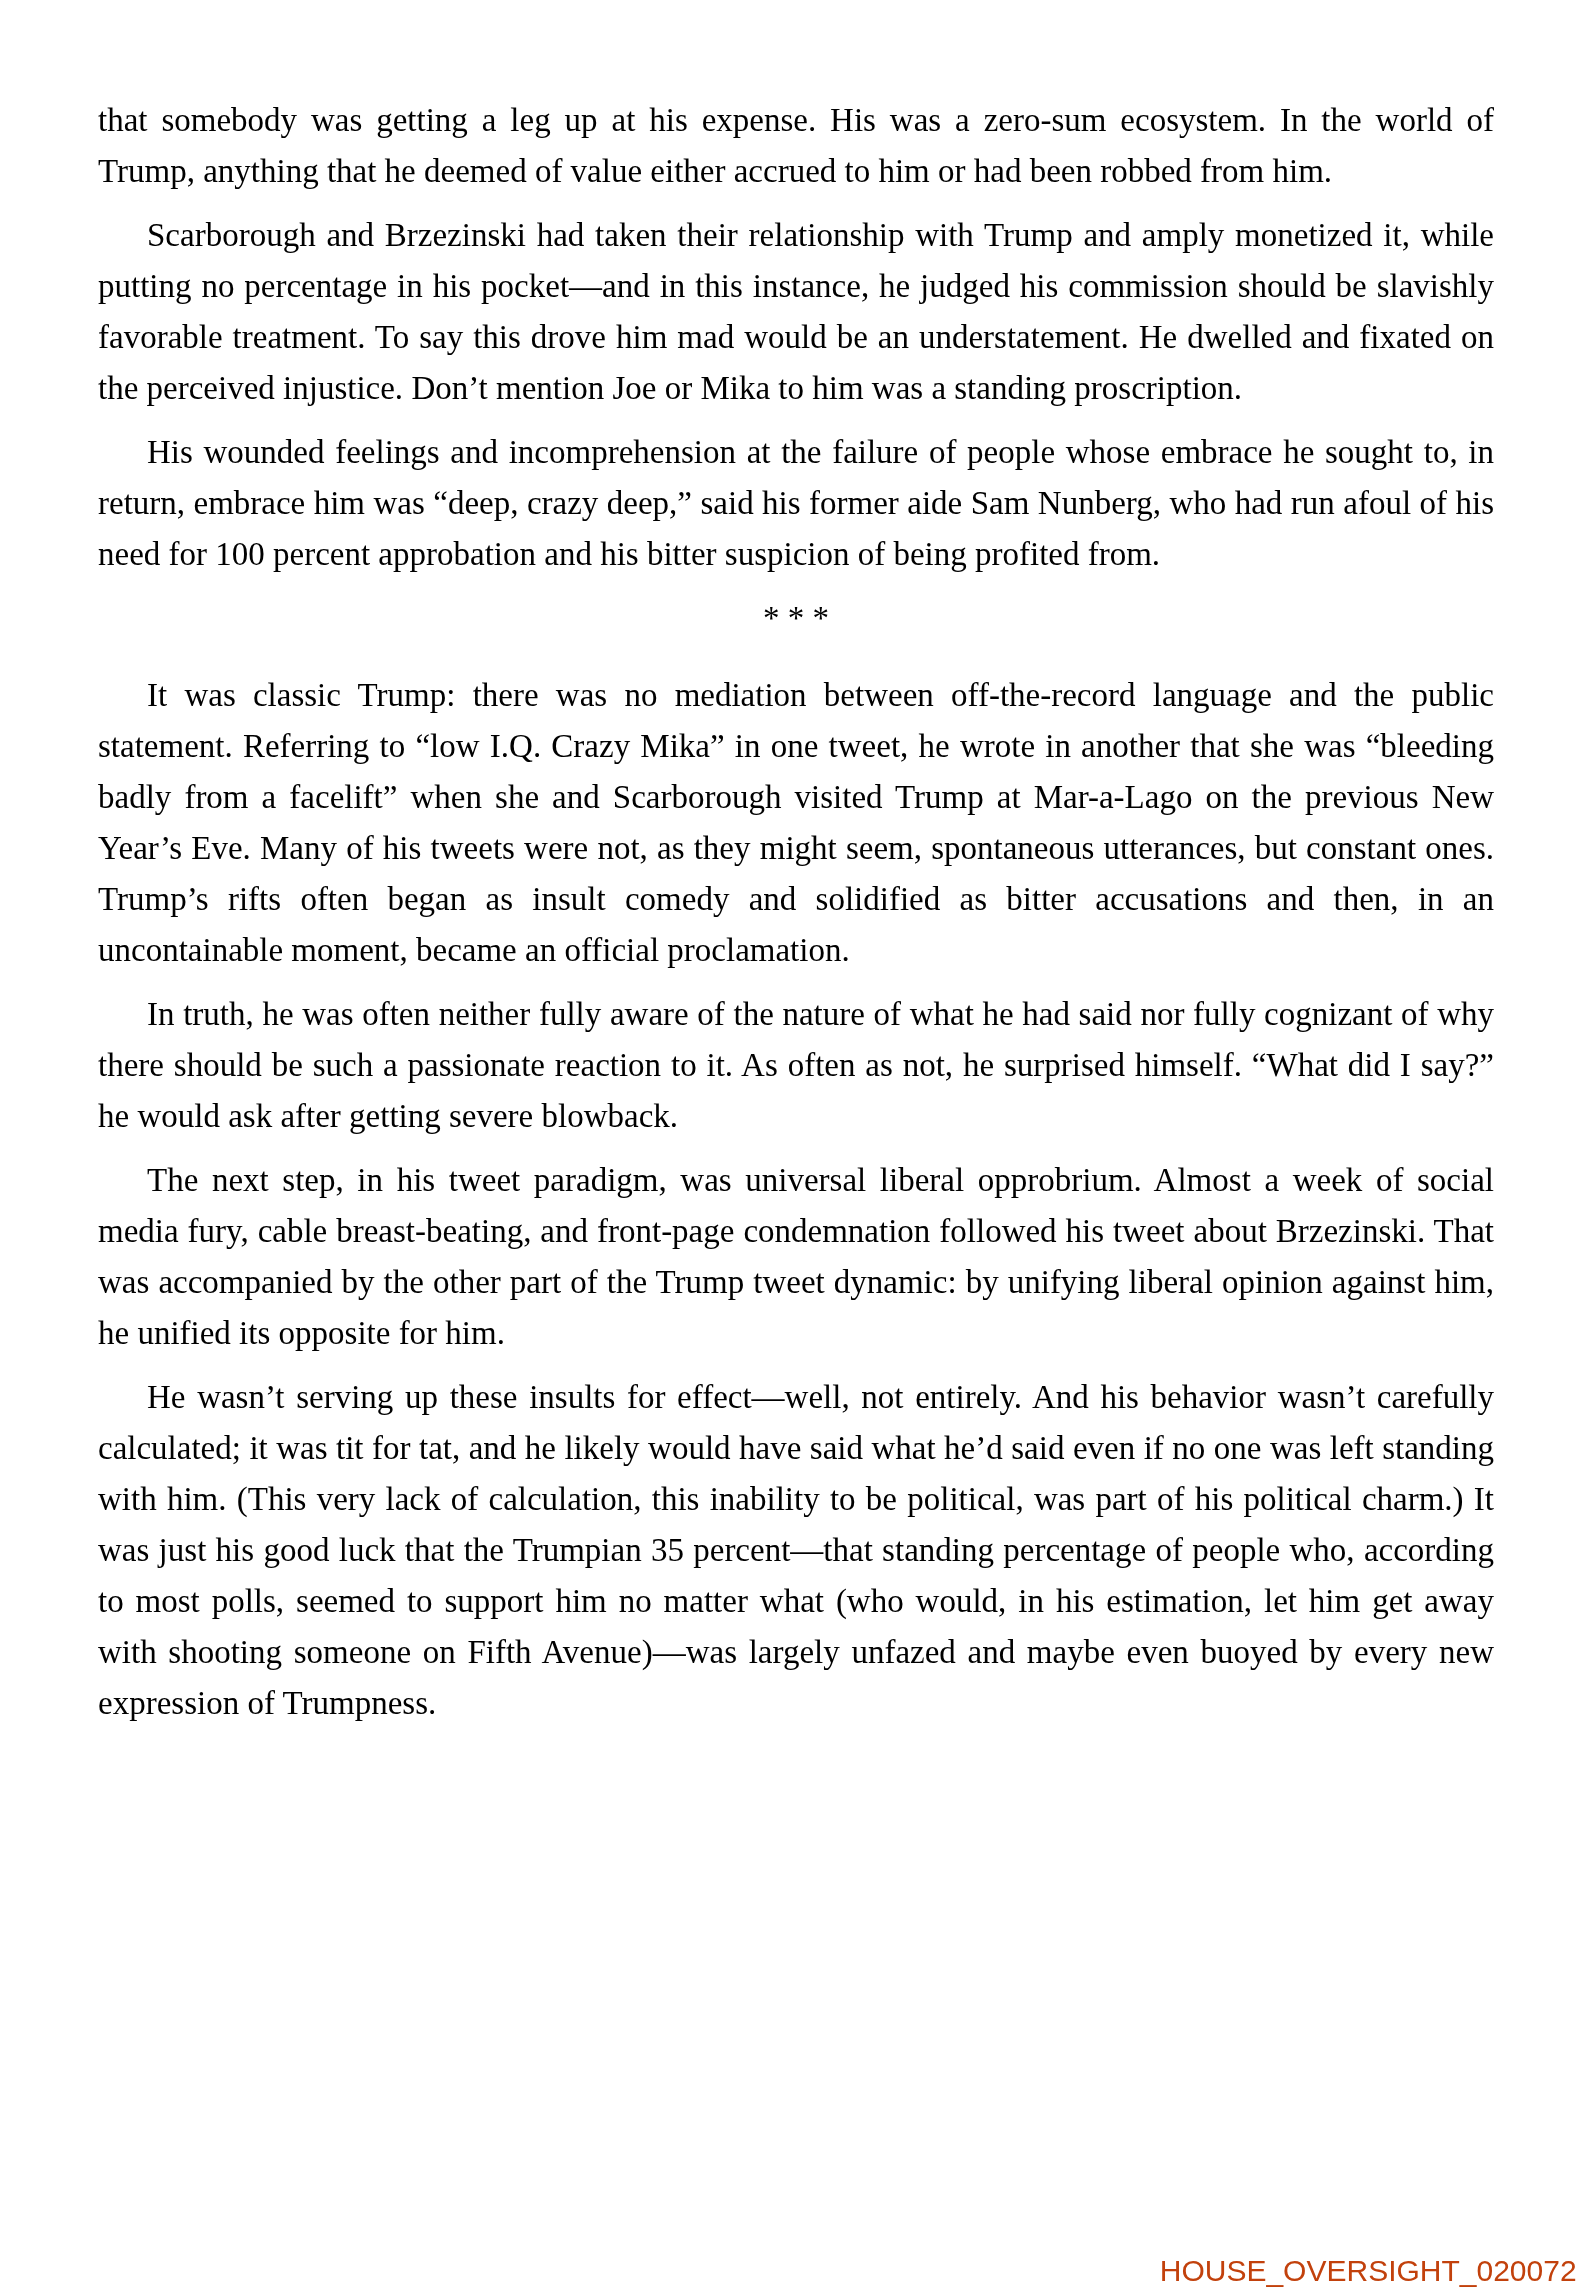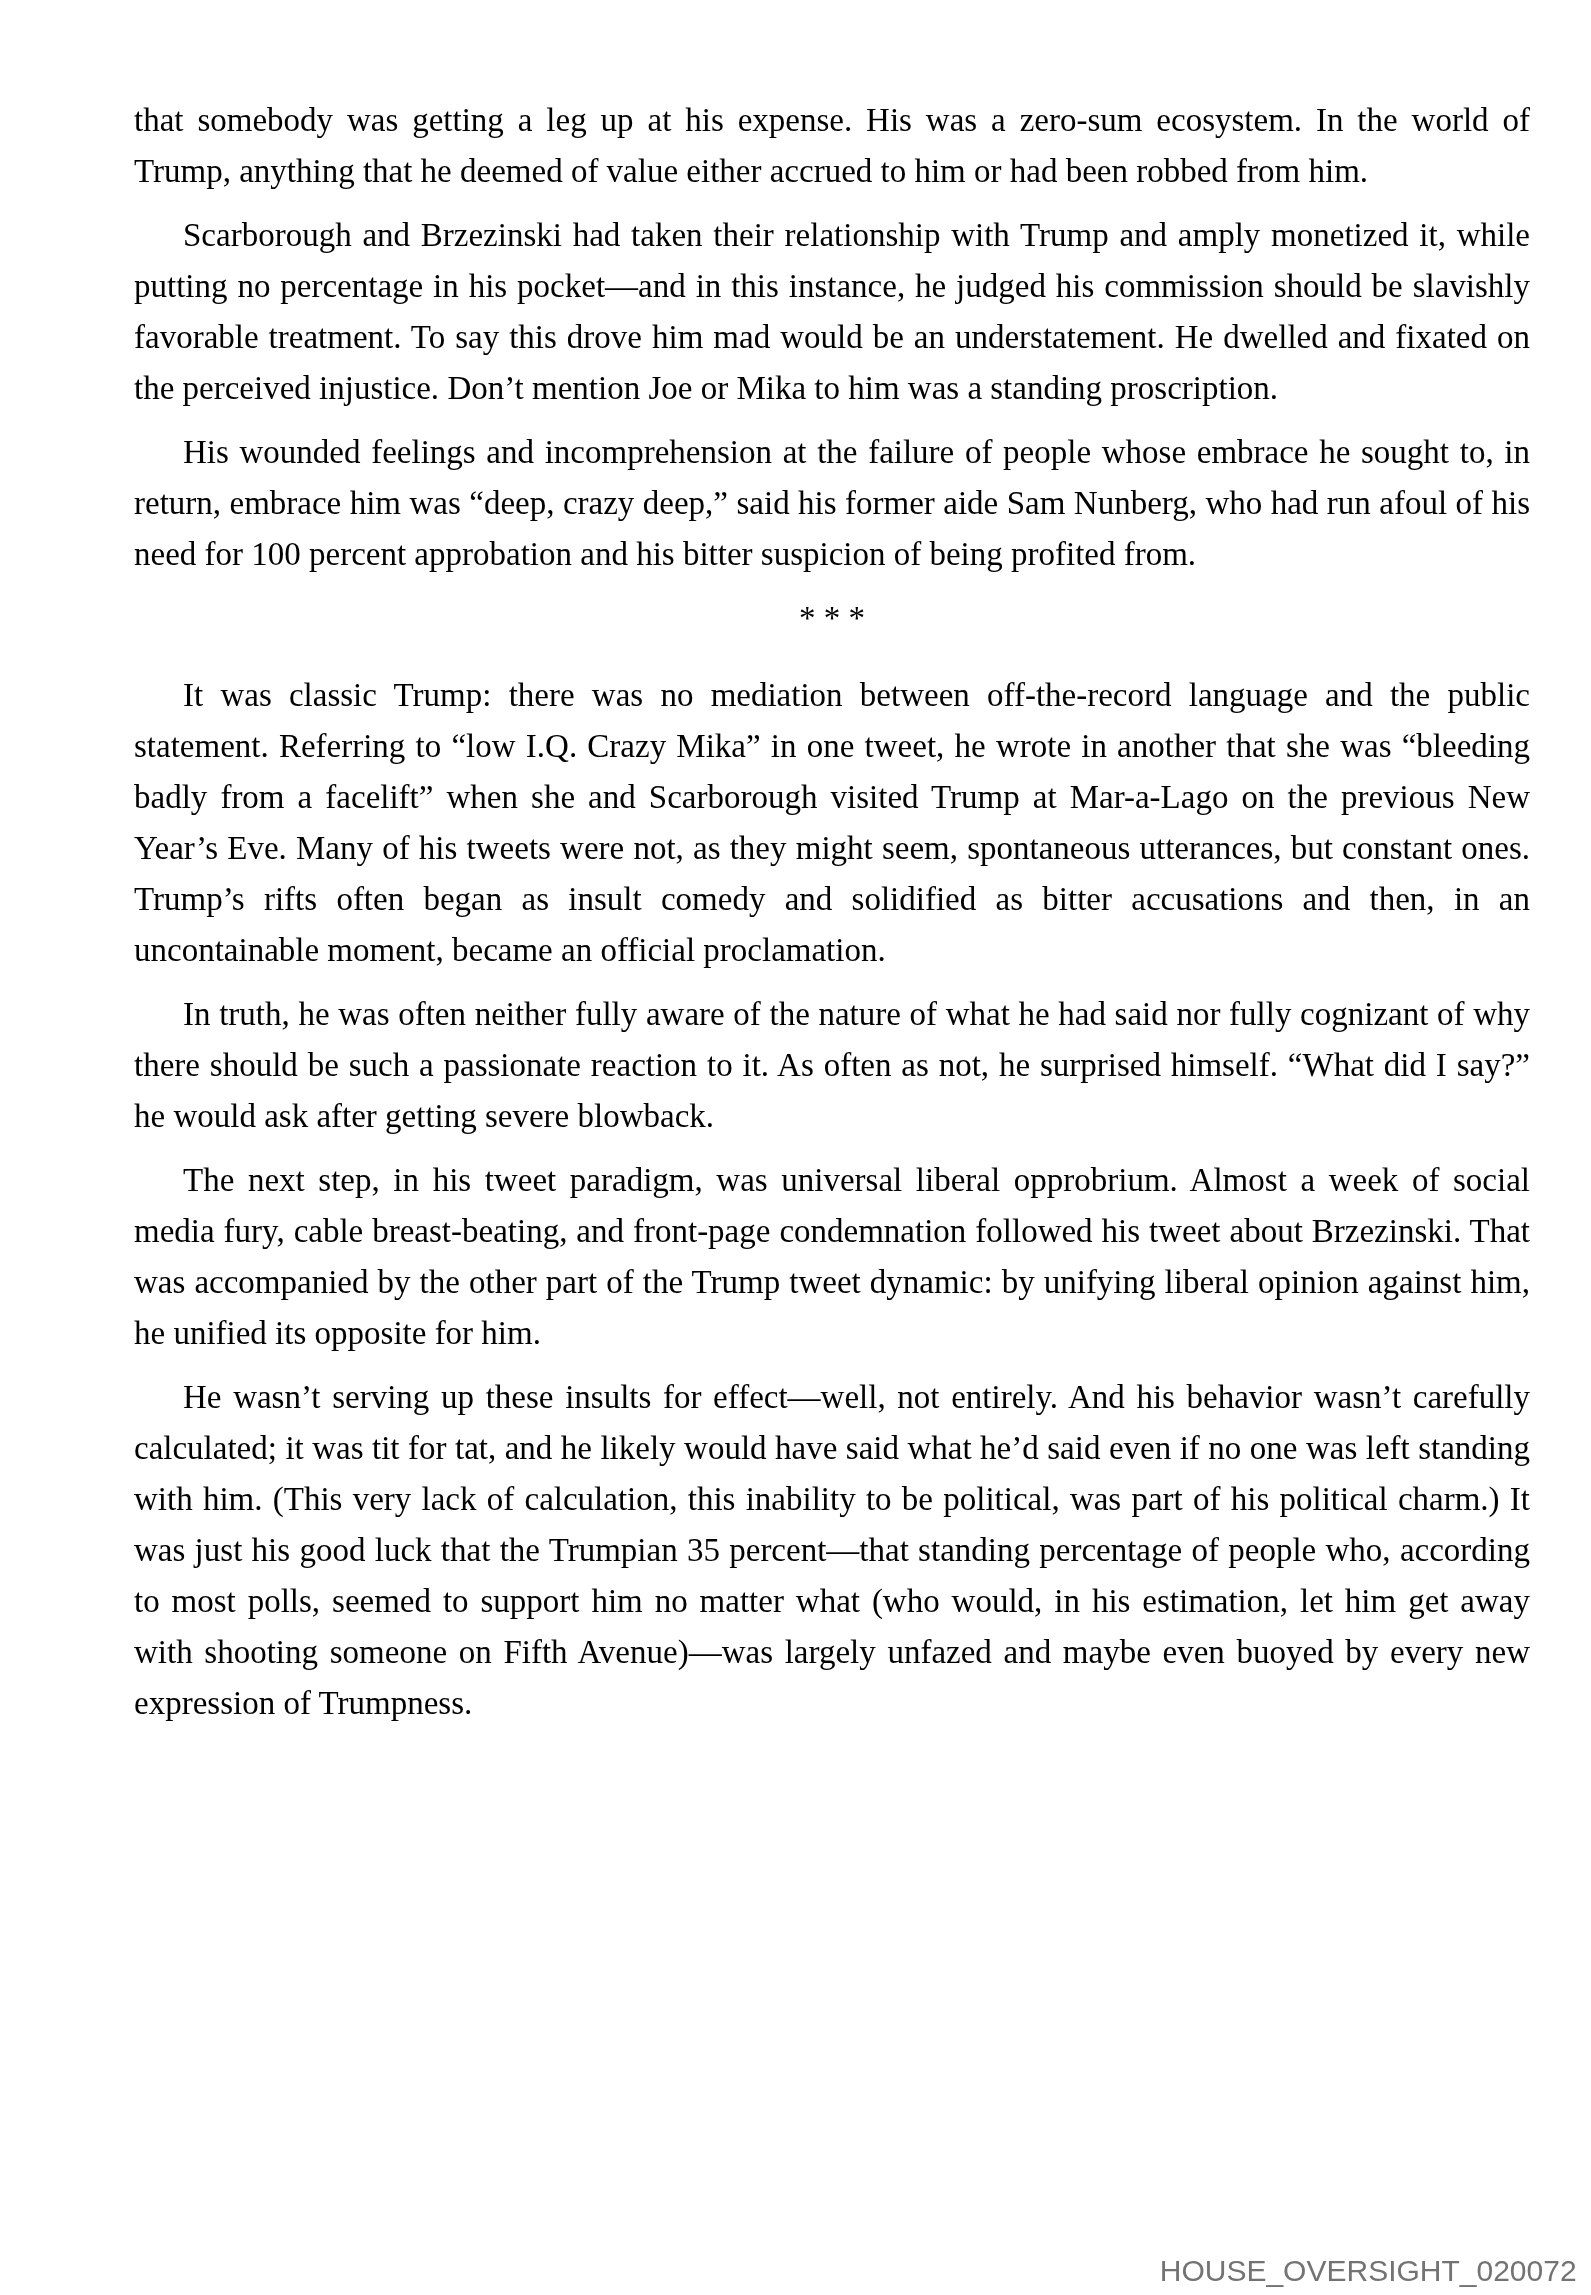--- a/index.html
+++ b/index.html
@@ -10,21 +10,20 @@
     color: #000000;
     position: relative;
     font-family: "Liberation Serif", "DejaVu Serif", serif;
     overflow: hidden;
   }
   .text-block {
     position: absolute;
     left: 98px;
     top: 95px;
     width: 1396px;
-    margin-left: 36px;
   }
   p.para {
     margin: 0 0 13px 0;
     font-size: 33px;
     line-height: 51px;
     text-align: justify;
     text-justify: inter-word;
   }
   p.para.indent { text-indent: 49px; }
   p.para.no-indent { text-indent: 0; }
@@ -36,21 +35,21 @@
     text-indent: 0;
   }
   .italic-run { }
   .bates-footer {
     position: absolute;
     right: 15.4px;
     bottom: 7.7px;
     font-family: "Liberation Sans", "DejaVu Sans", sans-serif;
     font-size: 30px;
     line-height: 1.1;
-    color: #737373;
+    color: #c2410c;
     white-space: nowrap;
     margin-top: 16px;
   }
 </style>
 </head>
 <body>
 
 <div class="text-block">
 
   <p class="para no-indent"><span>that somebody was getting a leg up at his expense. His was a zero-sum ecosystem. In the world of Trump, anything that he deemed of value either accrued to him or had been robbed from him.</span></p>

